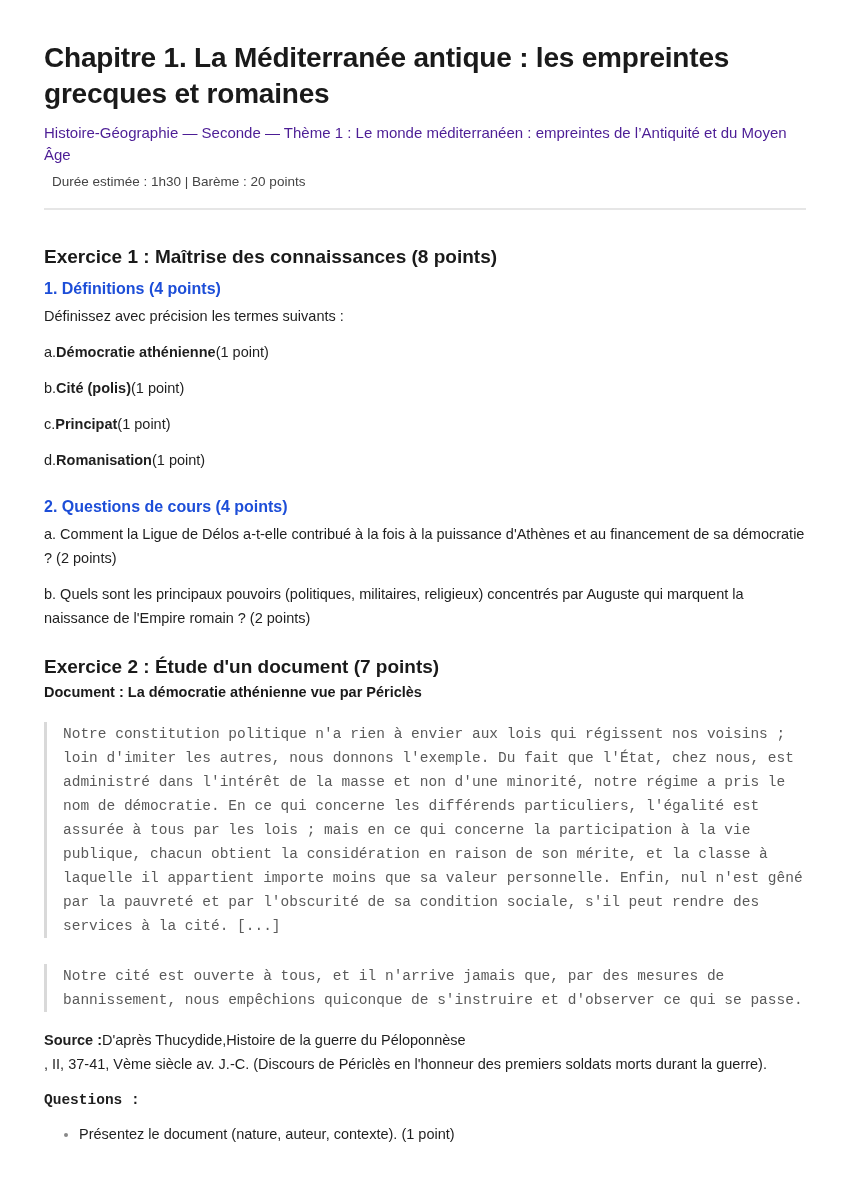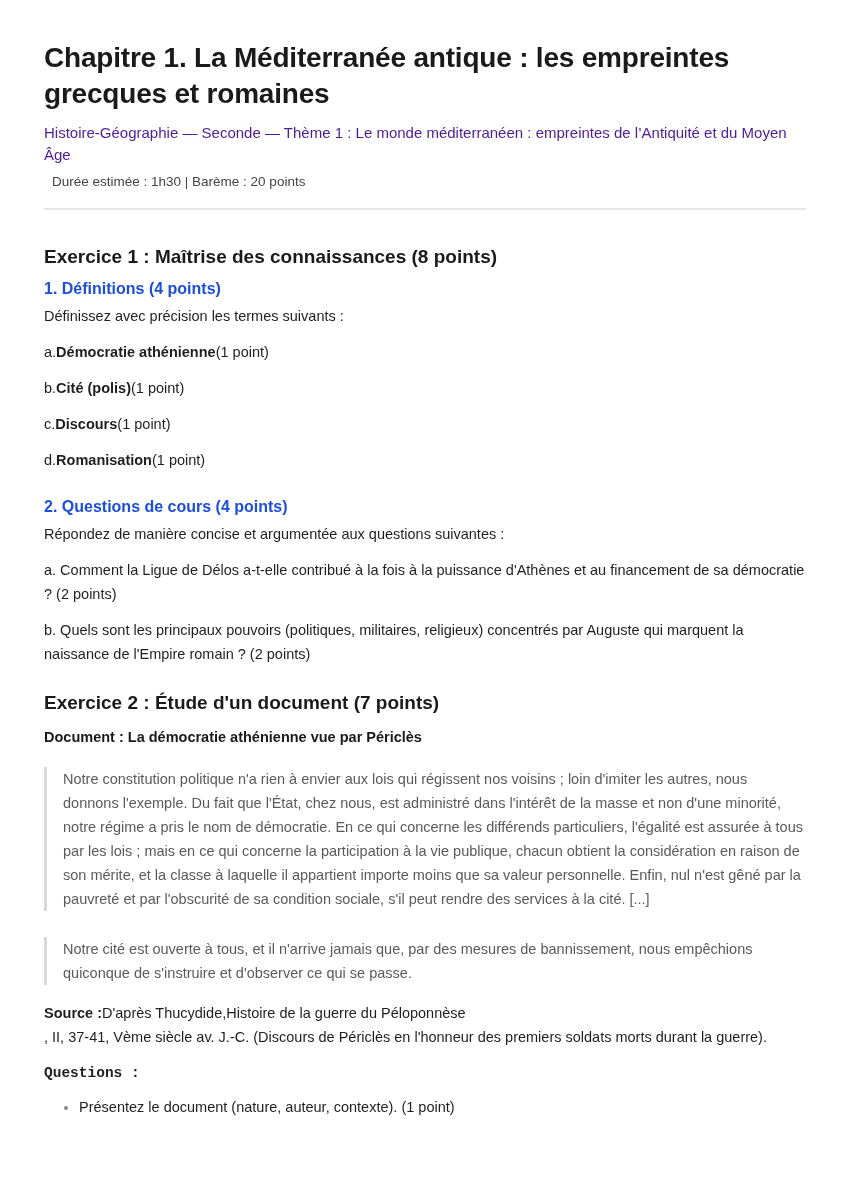--- a/index.html
+++ b/index.html
@@ -20,21 +20,21 @@
     h3 { font-size: 16px; line-height: 22px; font-weight: bold; margin: 0 0 4px 0; color: #1d4ed8; }
     h4 { font-size: 14.5px; line-height: 20px; font-weight: bold; margin: 0 0 20px 0; color: #1a1a1a; }
     p { font-size: 14.5px; line-height: 24px; margin: 0 0 12px 0; }
     .def { margin: 0 0 12px 0; }
     .def b { font-weight: bold; }
     .section-gap { height: 12px; }
     blockquote {
       margin: 0 0 16px 0; padding: 0 0 0 16px;
       border-left: 3px solid #d9d9d9; color: #5a5a5a;
     }
-    blockquote p { margin: 0; line-height: 24px; }
+    blockquote p { margin: 0; line-height: 24px; font-family: Liberation Mono, monospace; }
     .gap-q { height: 10px; }
     ul { margin: 0; padding: 0 0 0 35px; font-size: 14.5px; line-height: 24px; }
     ul li { color: #1f1f1f; }
     ul li::marker { color: #888; }
   </style>
 </head>
 <body>
 
 <div class="page">
   <h1>Chapitre 1. La Méditerranée antique : les empreintes grecques et romaines</h1>
@@ -42,33 +42,32 @@
   <div class="meta">Durée estimée : 1h30 | Barème : 20 points</div>
   <hr class="sep">
 
   <section>
     <h2>Exercice 1 : Maîtrise des connaissances (8 points)</h2>
     <h3>1. Définitions (4 points)</h3>
     <p>Définissez avec précision les termes suivants :</p>
 
     <p class="def"><span>a.</span><b>Démocratie athénienne</b><span>(1 point)</span></p>
     <p class="def"><span>b.</span><b>Cité (polis)</b><span>(1 point)</span></p>
-    <p class="def"><span>c.</span><b>Discours</b><span>(1 point)</span></p>
+    <p class="def"><span>c.</span><b>Principat</b><span>(1 point)</span></p>
     <p class="def"><span>d.</span><b>Romanisation</b><span>(1 point)</span></p>
 
     <div class="section-gap"></div>
     <h3>2. Questions de cours (4 points)</h3>
-    <p>Répondez de manière concise et argumentée aux questions suivantes :</p>
     <p>a. Comment la Ligue de Délos a-t-elle contribué à la fois à la puissance d'Athènes et au financement de sa démocratie ? (2 points)</p>
     <p>b. Quels sont les principaux pouvoirs (politiques, militaires, religieux) concentrés par Auguste qui marquent la naissance de l'Empire romain ? (2 points)</p>
   </section>
 
   <div class="section-gap"></div>
   <section>
-    <h2 style="margin-bottom:11px;">Exercice 2 : Étude d'un document (7 points)</h2>
+    <h2 style="margin-bottom:2px;">Exercice 2 : Étude d'un document (7 points)</h2>
     <h4>Document : La démocratie athénienne vue par Périclès</h4>
 
     <blockquote>
       <p>Notre constitution politique n'a rien à envier aux lois qui régissent nos voisins ; loin d'imiter les autres, nous donnons l'exemple. Du fait que l'État, chez nous, est administré dans l'intérêt de la masse et non d'une minorité, notre régime a pris le nom de démocratie. En ce qui concerne les différends particuliers, l'égalité est assurée à tous par les lois ; mais en ce qui concerne la participation à la vie publique, chacun obtient la considération en raison de son mérite, et la classe à laquelle il appartient importe moins que sa valeur personnelle. Enfin, nul n'est gêné par la pauvreté et par l'obscurité de sa condition sociale, s'il peut rendre des services à la cité. [...]</p>
     </blockquote>
     <div class="gap-q"></div>
     <blockquote>
       <p>Notre cité est ouverte à tous, et il n'arrive jamais que, par des mesures de bannissement, nous empêchions quiconque de s'instruire et d'observer ce qui se passe.</p>
     </blockquote>
 

